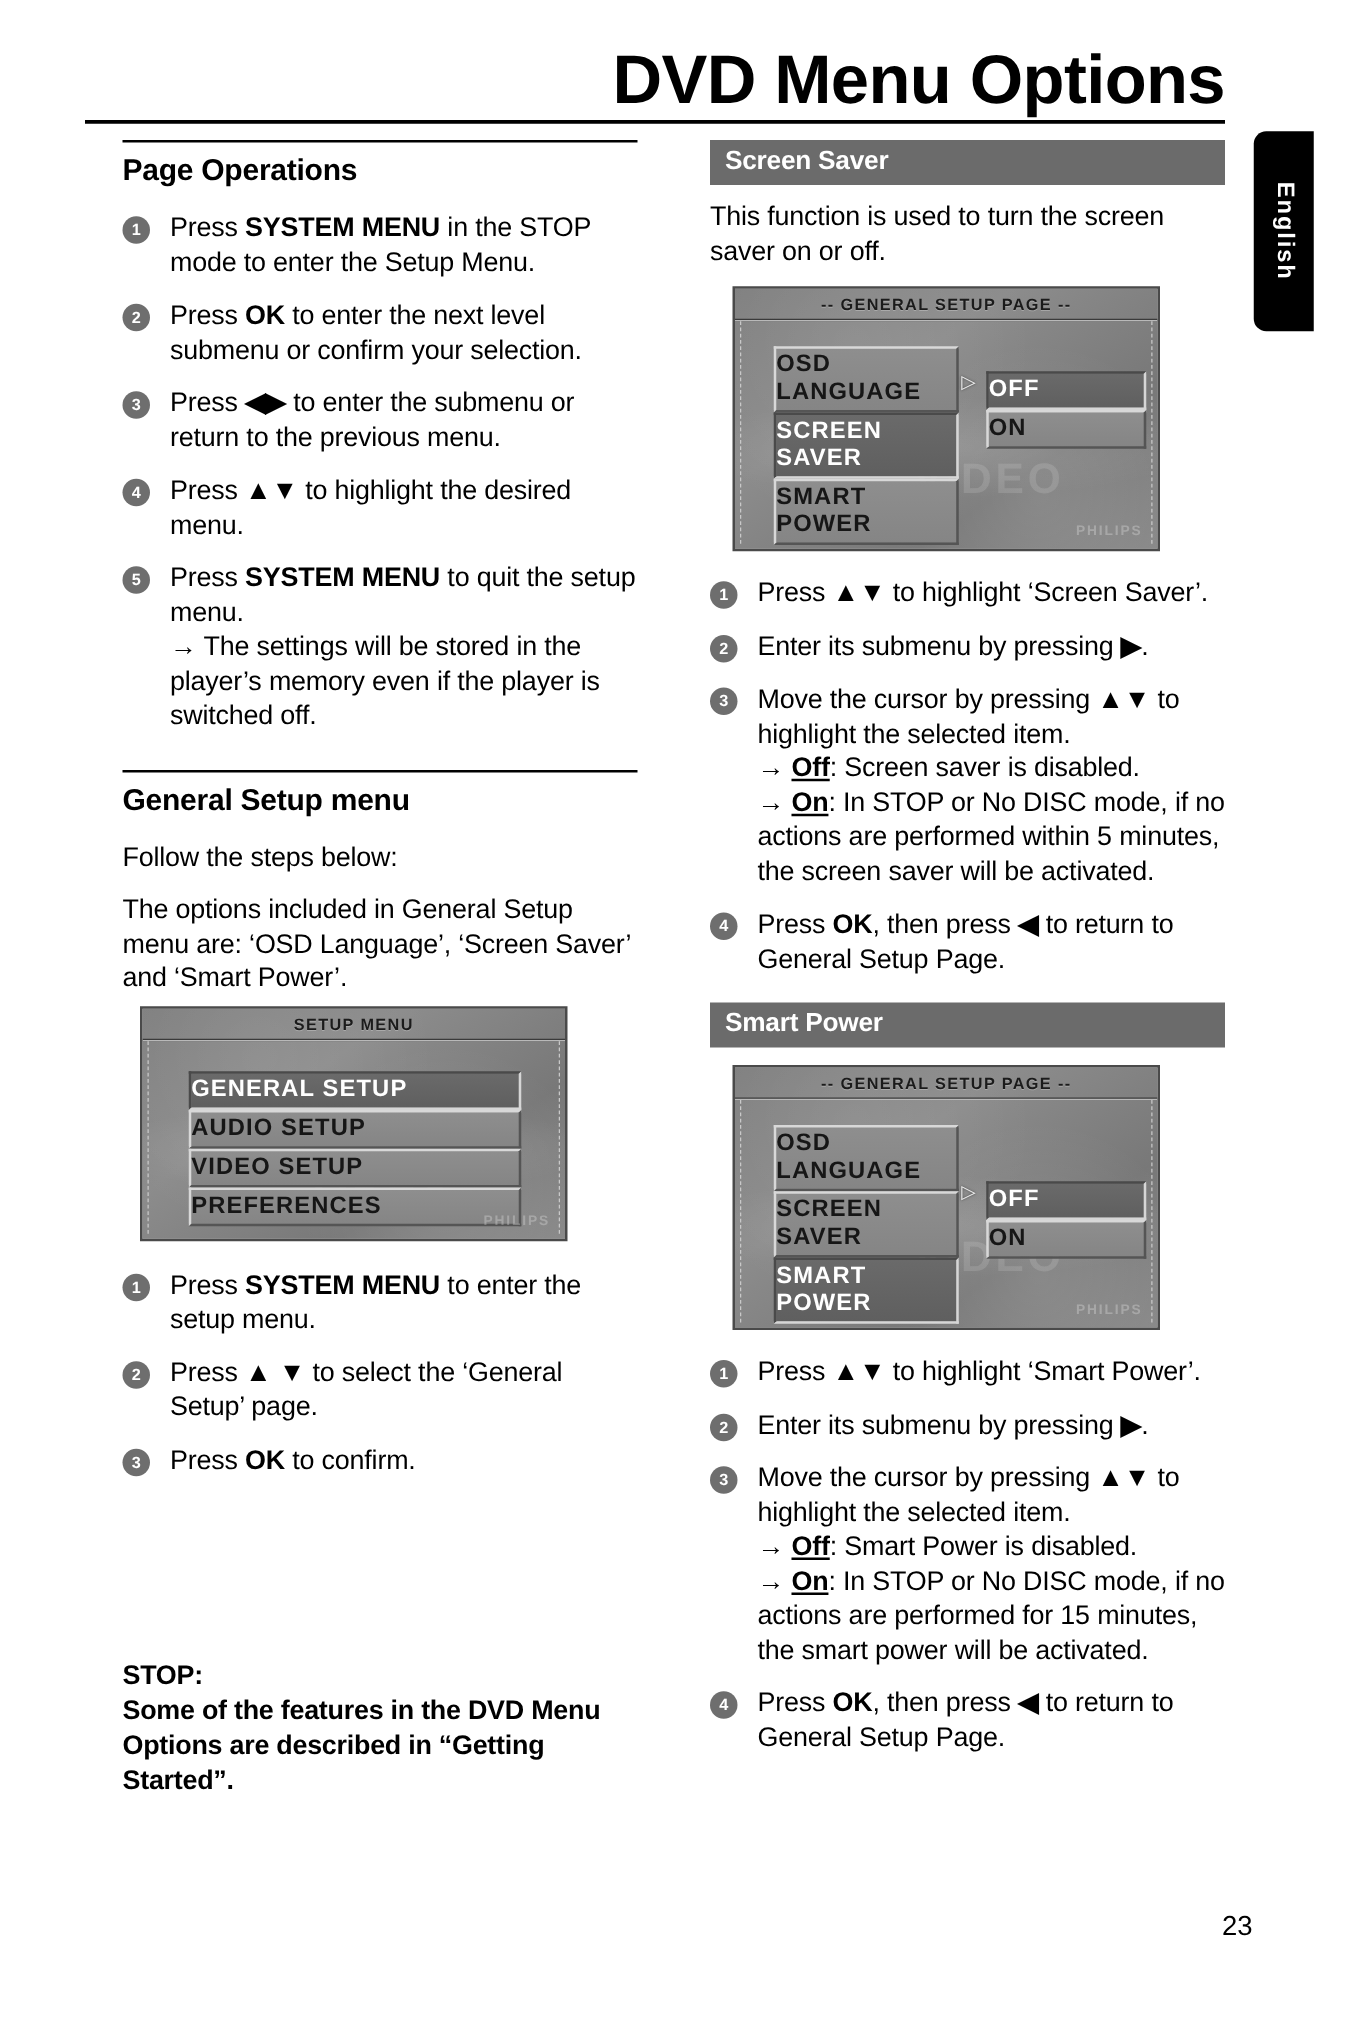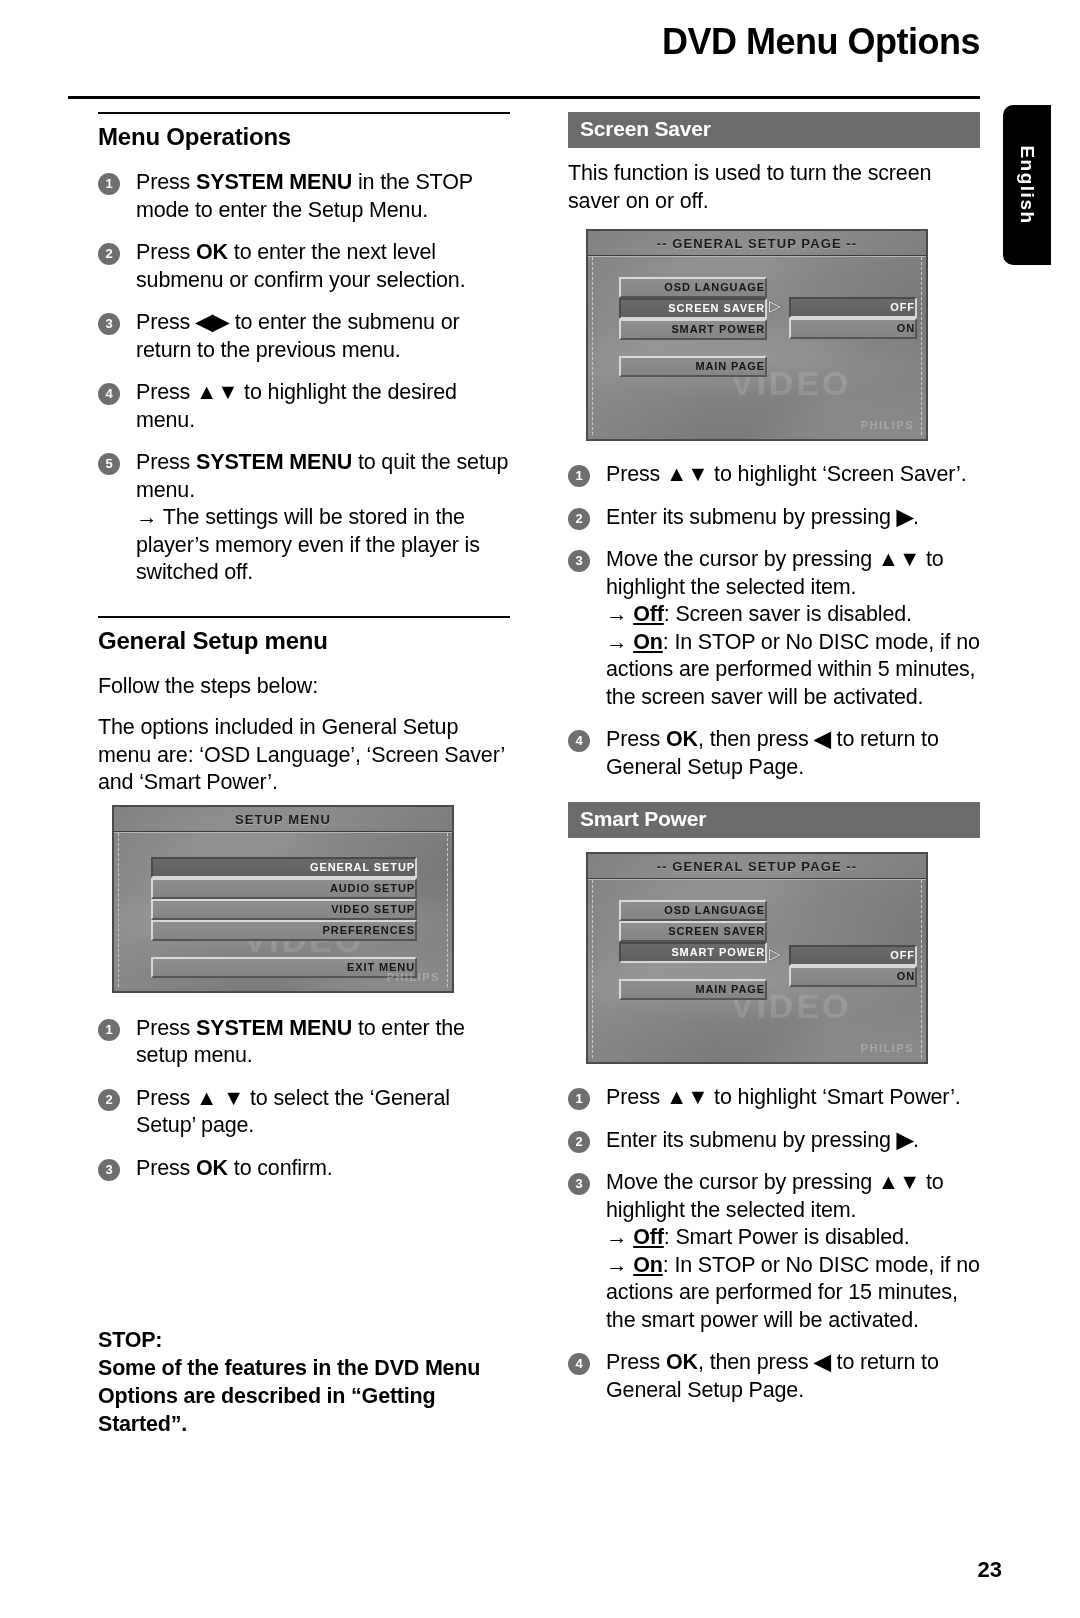--- a/index.html
+++ b/index.html
@@ -14,23 +14,23 @@
   .page {
     position: relative;
     width: 1080px;
     height: 1618px;
     background: #fff;
   }
 
   
   .page-title {
     position: absolute;
-    top: 24px;
+    top: 36px;
     right: 100px;
-    font-size: 36px;
+    font-size: 55px;
     font-weight: bold;
     letter-spacing: -0.5px;
     line-height: 1;
     white-space: nowrap;
   }
   .header-rule {
     position: absolute;
     top: 96px;
     left: 68px;
     width: 912px;
@@ -201,24 +201,24 @@
     bottom: 4px;
     font-size: 11px;
     font-weight: bold;
     color: rgba(255,255,255,0.26);
     letter-spacing: 1.5px;
     z-index: 3;
   }
   .mi {
     position: relative;
     color: #161616;
-    font-size: 11px;
+    font-size: 19px;
     font-weight: bold;
     letter-spacing: 0.9px;
-    text-align: right;
+    text-align: left;
     border-top: 2px solid #d8d8d8;
     border-left: 2px solid #d8d8d8;
     border-right: 2px solid #555;
     border-bottom: 2px solid #555;
     background: linear-gradient(180deg, #8e8e8e 0%, #858585 100%);
     padding: 2px 0 3px 0;
     z-index: 3;
   }
   .mi.sel {
     color: #ffffff;
@@ -242,41 +242,41 @@
     font-size: 21.5px;
     font-weight: bold;
     line-height: 1.3;
     letter-spacing: -0.2px;
   }
 
   
   .pageno {
     position: absolute;
     right: 78px;
-    bottom: 35px;
+    bottom: 64px;
     font-size: 22px;
-    font-weight: bold;
+    font-weight: normal;
   }
 </style>
 </head>
 <body>
 
 <div class="page">
 
   <div class="page-title">DVD Menu Options</div>
   <div class="header-rule"></div>
 
   <div class="lang-tab">
     <span>English</span>
   </div>
 
   <div class="col-left">
 
     <div class="sec-rule"></div>
-    <h2 class="sec-head">Menu Operations</h2>
+    <h2 class="sec-head">Page Operations</h2>
 
     <ol class="steps" id="steps-basic">
         <li><span class="num">1</span><span>Press <b class="k">SYSTEM MENU</b> in the STOP mode to enter the Setup Menu.</span></li>
         <li><span class="num">2</span><span>Press <b class="k">OK</b> to enter the next level submenu or confirm your selection.</span></li>
         <li><span class="num">3</span><span>Press <b class="k">◀▶</b> to enter the submenu or return to the previous menu.</span></li>
         <li><span class="num">4</span><span>Press <b class="k">▲▼</b> to highlight the desired menu.</span></li>
         <li><span class="num">5</span><span>Press <b class="k">SYSTEM MENU</b> to quit the setup menu.<span class="sub"><span class="arrow">→</span> The settings will be stored in the player’s memory even if the player is switched off.</span></span></li>
       </ol>
 
     <div style="height:14px"></div>

